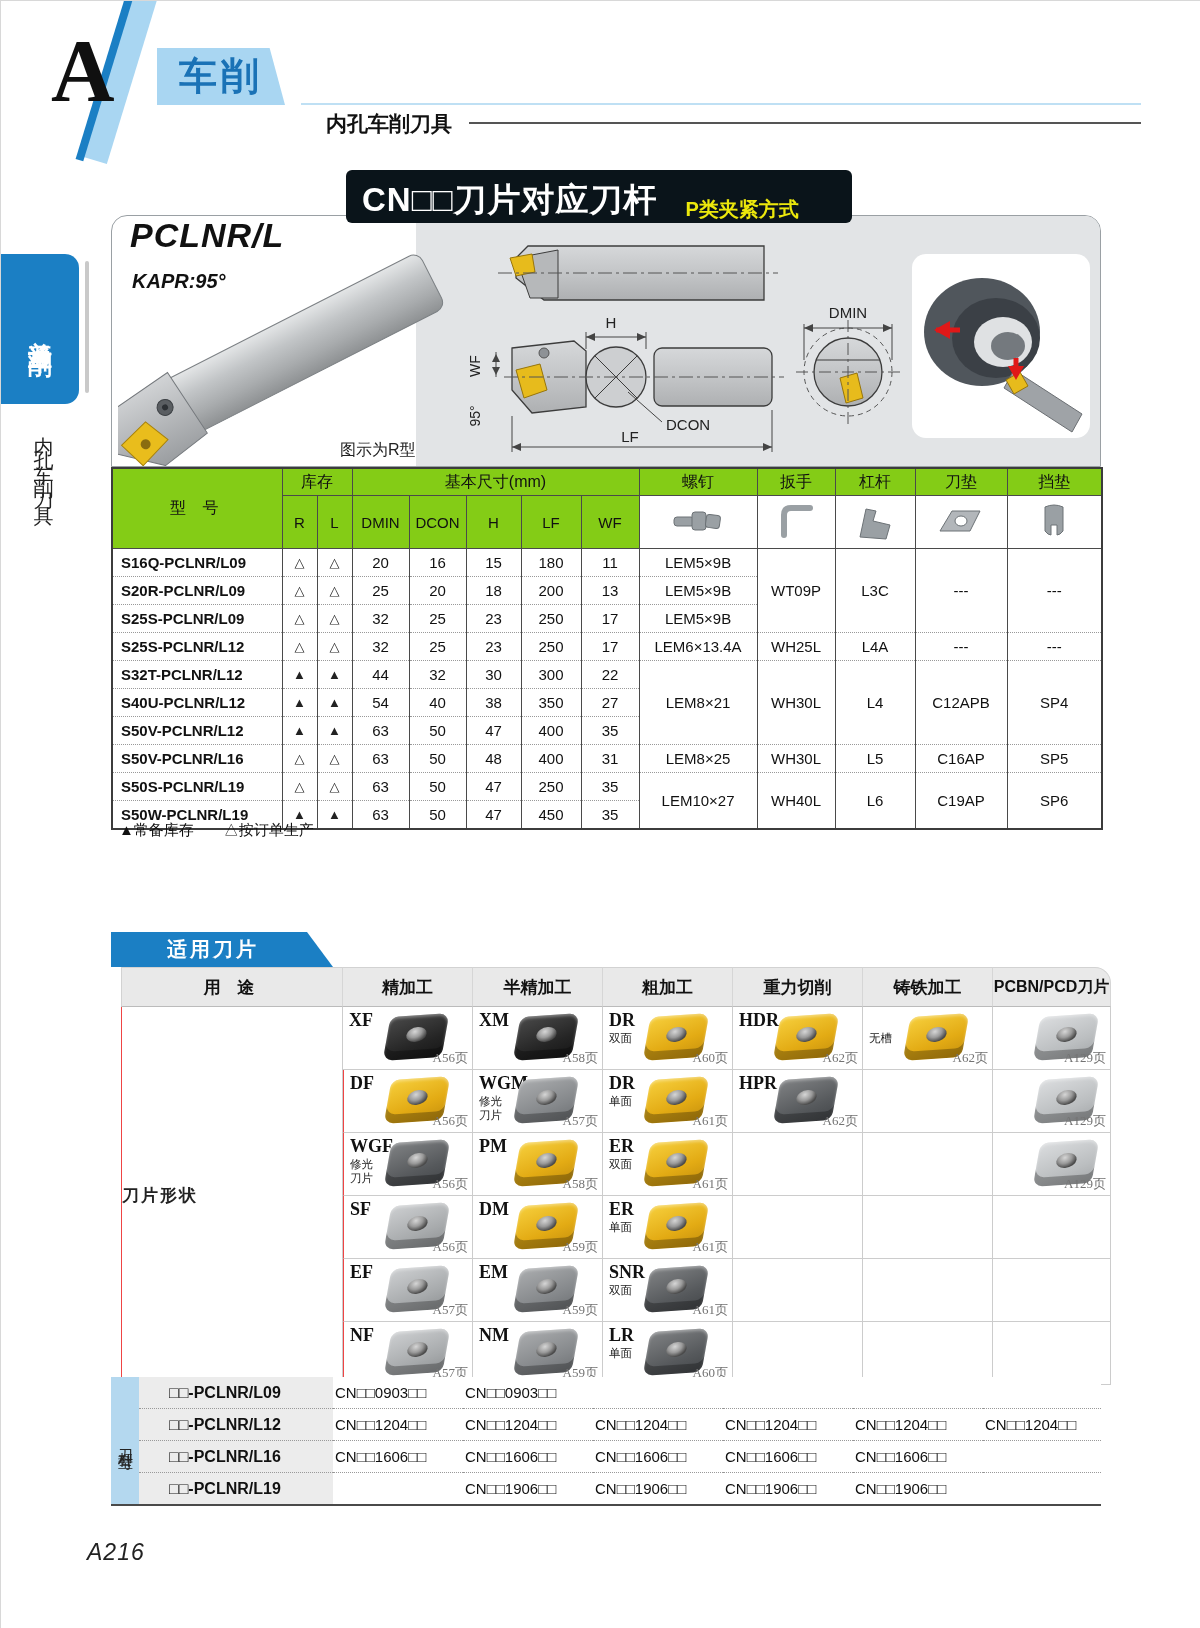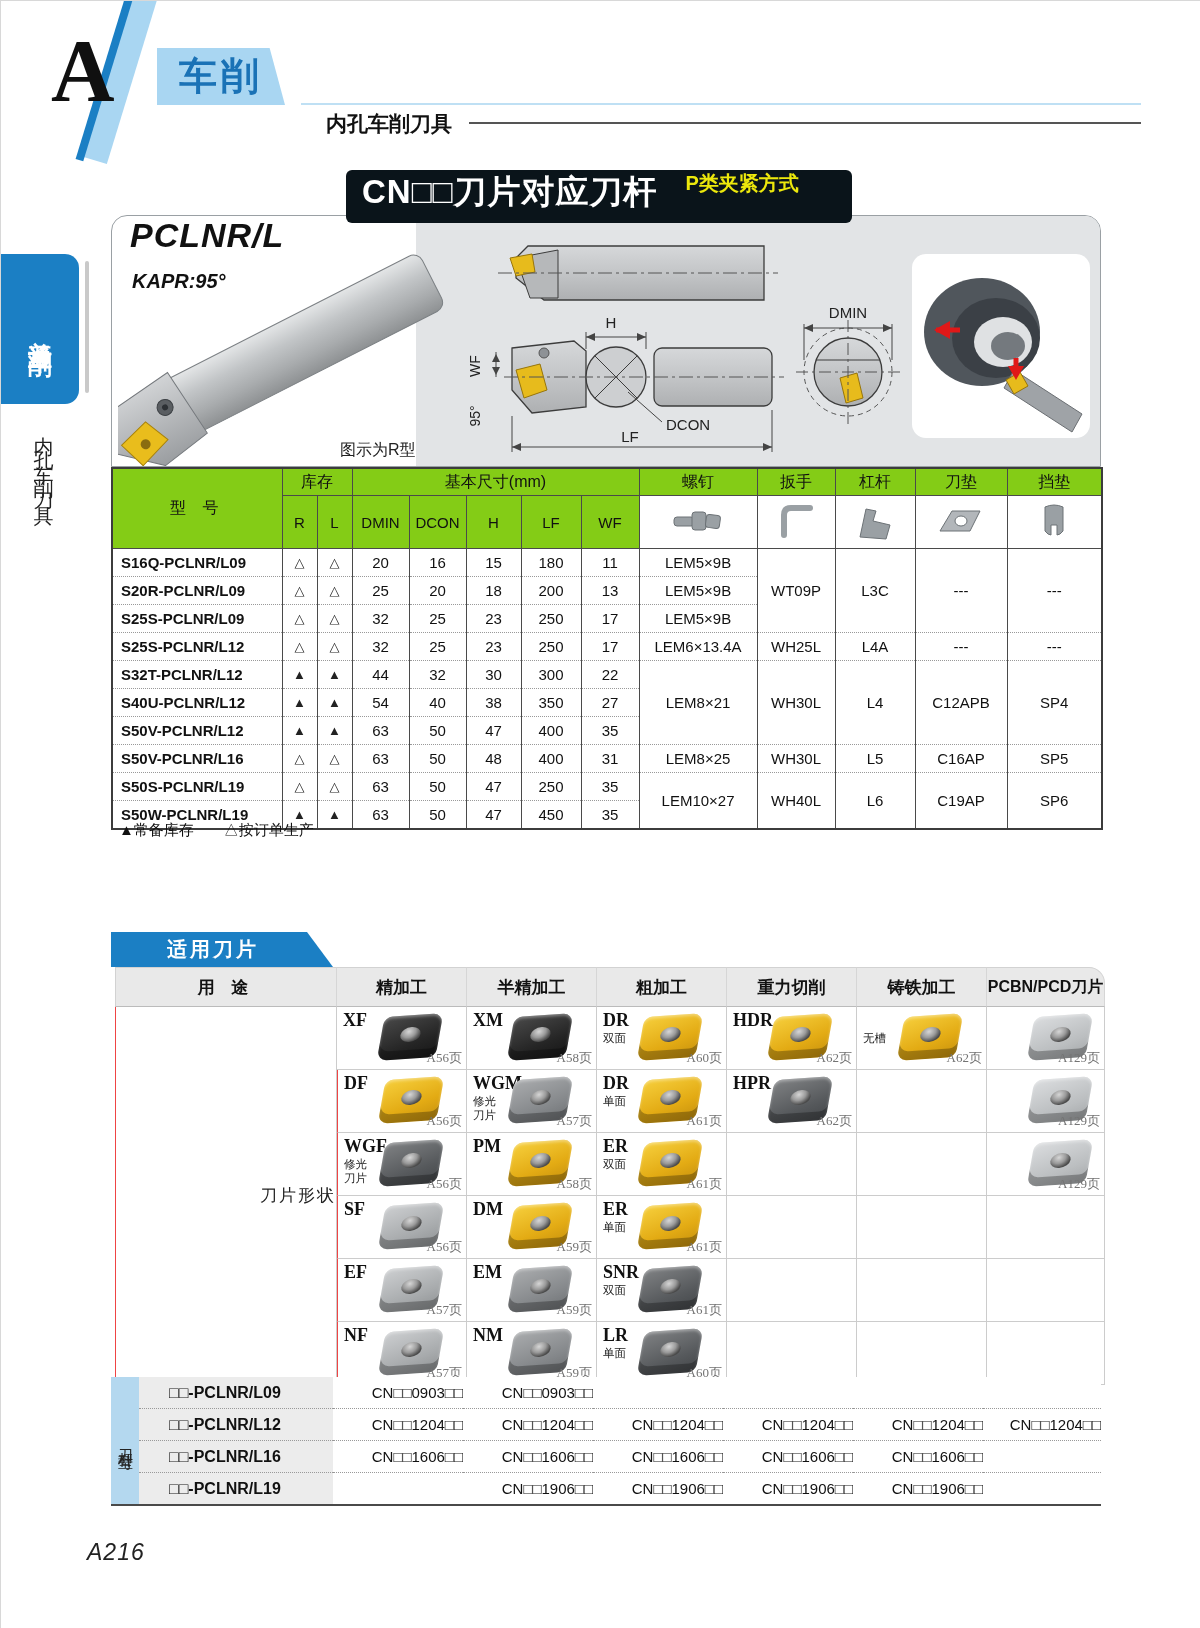--- a/index.html
+++ b/index.html
@@ -32,21 +32,21 @@
   .side-tab{position:absolute;left:0;top:253px;width:78px;height:150px;background:#1b7fc4;
             border-radius:0 14px 14px 0;display:flex;align-items:center;justify-content:center;}
   .side-tab span{writing-mode:vertical-rl;text-orientation:upright;color:#fff;
             font-size:24px;font-weight:700;letter-spacing:4px;}
   .side-rail{position:absolute;left:84px;top:260px;width:4px;height:132px;background:#c9c9c9;border-radius:2px;}
   .side-label{position:absolute;left:30px;top:420px;height:330px;writing-mode:vertical-rl;
             text-orientation:upright;font-size:20px;color:#222;letter-spacing:14px;}
 
   
   .banner{position:absolute;left:345px;top:169px;width:506px;height:53px;background:#0a141a;
-          border-radius:6px;display:flex;align-items:flex-start;z-index:5;padding:0 16px;box-sizing:border-box;}
+          border-radius:6px;display:flex;align-items:flex-end;z-index:5;padding:0 16px;box-sizing:border-box;}
   .banner .b-title{color:#fff;font-size:33px;font-weight:700;letter-spacing:1px;white-space:nowrap;}
   .banner .b-badge{color:#ece80c;font-size:20px;font-weight:700;margin-left:28px;white-space:nowrap;}
 
   
   .panel{position:absolute;left:110px;top:214px;width:990px;height:252px;background:#fff;
          border:1px solid #9aa0a4;border-radius:16px 16px 0 0;box-sizing:border-box;}
   .panel-gray{position:absolute;left:304px;top:0;right:0;bottom:0;background:#e2e4e6;border-radius:0 15px 0 0;}
   .p-name{position:absolute;left:18px;top:0;font-size:34px;font-weight:700;font-style:italic;letter-spacing:1px;z-index:3;}
   .p-kapr{position:absolute;left:20px;top:54px;font-size:20px;font-weight:700;font-style:italic;z-index:3;}
   .p-caption{position:absolute;left:228px;top:224px;font-size:16px;color:#222;z-index:3;}
@@ -66,28 +66,28 @@
            height:27px;text-align:center;padding:0;}
   .spec td.model{font-weight:700;text-align:left;padding-left:8px;font-size:15px;}
   .spec td.tri{font-size:13px;color:#222;}
   .spec-note{position:absolute;left:118px;top:820px;font-size:15px;color:#111;}
 
   
   .ins-tab{position:absolute;left:110px;top:931px;width:222px;height:35px;background:#1b7fc4;
            clip-path:polygon(0 0,calc(100% - 26px) 0,100% 100%,0 100%);
            display:flex;align-items:center;}
   .ins-tab span{color:#fff;font-size:20px;font-weight:700;letter-spacing:3px;padding-left:56px;}
-  .ig{position:absolute;left:114px;top:966px;width:990px;border-collapse:separate;border-spacing:0;table-layout:fixed;}
+  .ig{position:absolute;left:120px;top:966px;width:990px;border-collapse:separate;border-spacing:0;table-layout:fixed;}
   .ig th{height:38px;background:#e9e9e9;font-size:17px;font-weight:700;
          border-top:1px solid #d2d2d2;border-bottom:1px solid #bbb;border-right:1px solid #d6d6d6;padding:0;}
   .ig th:first-child{border-left:1px solid #d2d2d2;letter-spacing:6px;}
   .ig th:last-child{border-top-right-radius:16px;font-size:16px;letter-spacing:0;}
   .ig td{height:62px;border-right:1px solid #ccc;border-bottom:1px solid #ccc;padding:0;background:#fff;}
   .ig td:first-child{border-left:1px solid #ef4444;}
-  .ig td.shape{text-align:right;font-size:17px;color:#222;letter-spacing:2px;}
+  .ig td.shape{text-align:left;font-size:17px;color:#222;letter-spacing:2px;font-weight:bold;}
   .icell{position:relative;font-family:Liberation Serif, serif;}
   .ilab{position:absolute;left:6px;top:3px;font-size:18px;font-weight:700;color:#111;}
   .isub{position:absolute;left:6px;top:25px;width:30px;font-size:11.5px;line-height:1.2;color:#222;}
   .ipage{position:absolute;right:4px;bottom:2px;font-size:13px;color:#737373;text-align:right;}
   .gfx{position:absolute;left:44px;top:8px;width:58px;height:44px;display:none;
        border-radius:8px 10px 8px 10px;transform:skewX(-14deg) rotate(-4deg);
        box-shadow:inset 0 -9px 0 rgba(0,0,0,.28),inset 0 2px 3px rgba(255,255,255,.35);}
   .gfx::after{content:"";position:absolute;left:50%;top:44%;width:20px;height:15px;margin:-7px 0 0 -10px;
        border-radius:50%;
        background:radial-gradient(ellipse at 40% 30%,#d6d6d6 0%,#9a9a9a 40%,#4c4c4c 70%,#333 100%);}
@@ -99,21 +99,21 @@
   .gfx[data-color="pcbn"]  {display:block;background:linear-gradient(160deg,#dbdddf,#bbbec0 65%,#a4a7a9);}
 
   
   .hold{position:absolute;left:110px;top:1376px;width:990px;border-collapse:separate;border-spacing:0;
         table-layout:fixed;border-bottom:2px solid #4a4a4a;}
   .hold td{height:31px;font-size:15px;border-bottom:1px dotted #999;padding:0;background:#fff;vertical-align:middle;}
   .hold tr:last-child td{border-bottom:none;}
   .hold td.strip{background:#b4d8ef;text-align:center;border-bottom:none;}
   .hold td.strip span{writing-mode:vertical-rl;text-orientation:upright;font-size:15px;color:#222;letter-spacing:2px;}
   .hold td.hmodel{background:#ececec;font-weight:700;padding-left:30px;font-size:16px;margin-left:40px;}
-  .hold td.hval{padding-left:16px;text-align:right;}
+  .hold td.hval{padding-left:2px;}
 
   .page-num{position:absolute;left:86px;top:1538px;font-size:23px;font-style:italic;color:#222;letter-spacing:1px;}
 </style>
 </head>
 <body>
 
 <div class="page">
 
   <div class="stripe-light"></div>
   <div class="stripe-dark"></div>

